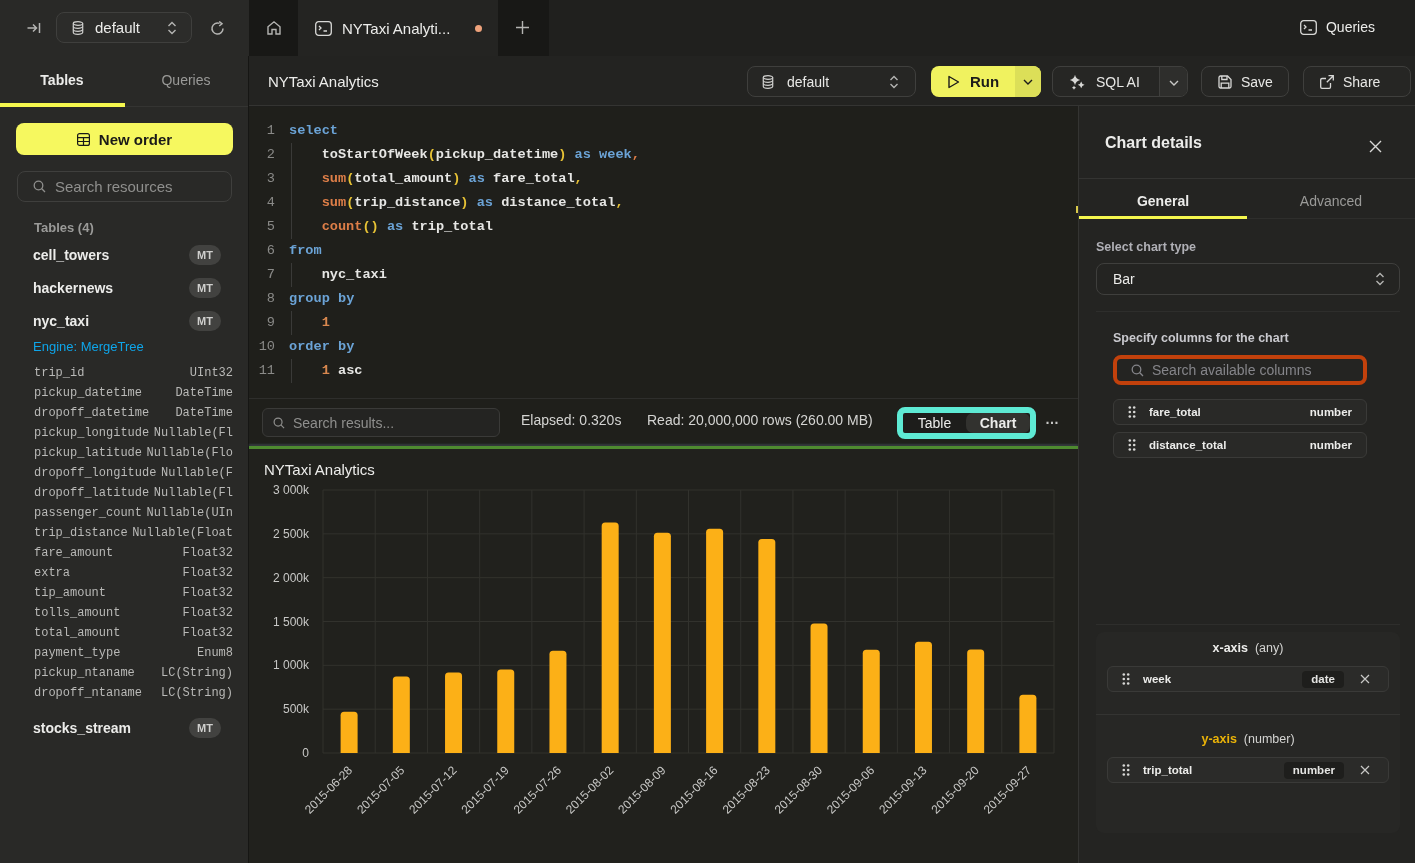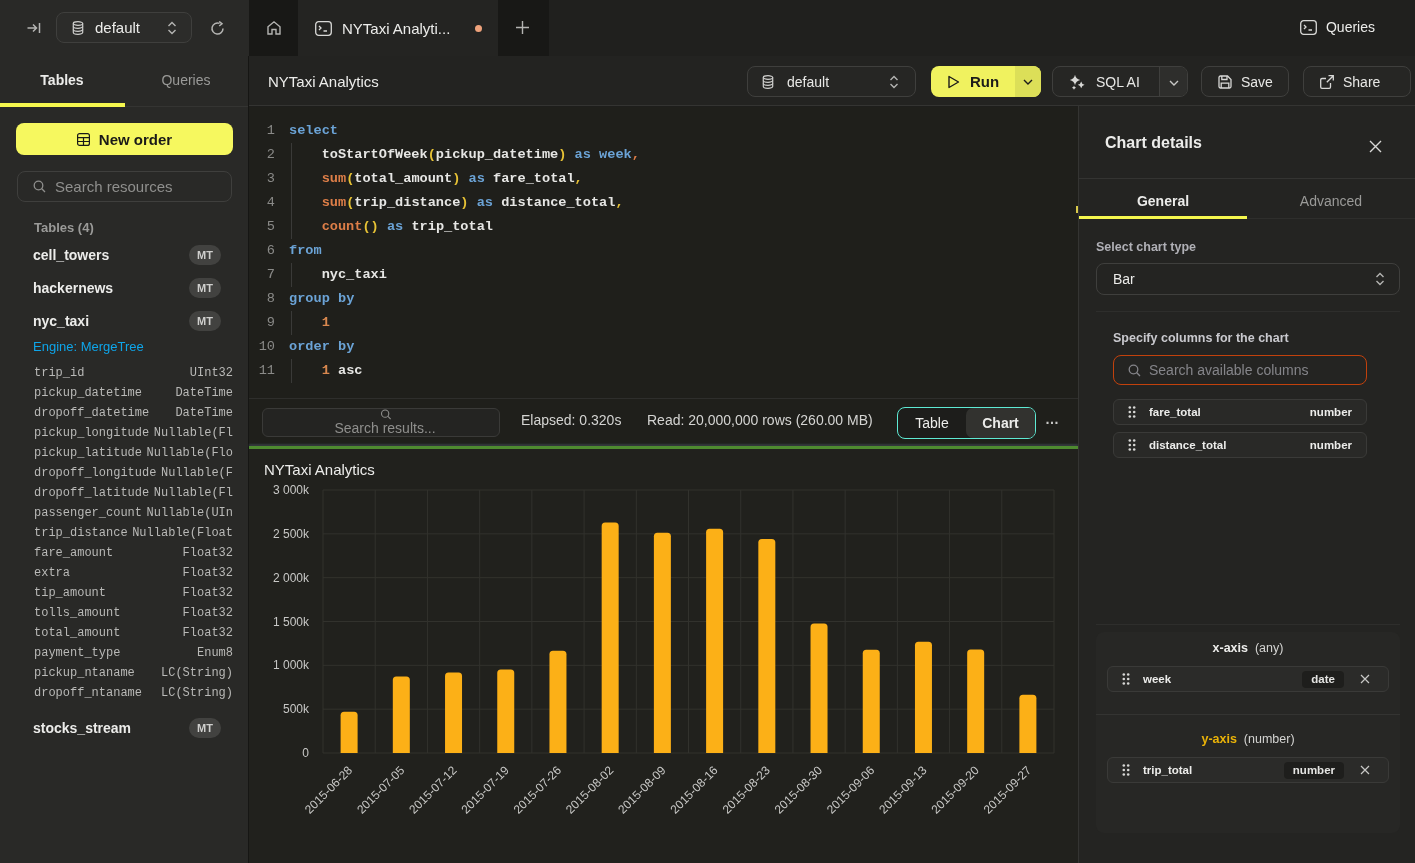--- a/index.html
+++ b/index.html
@@ -228,30 +228,30 @@
     <div class="cl" style="top:228px;"><span class="ln">10</span><span class="cd"><span class="kw">order</span> <span class="kw">by</span></span></div>
     <div class="cl" style="top:252px;"><span class="ln">11</span><span class="cd">    <span class="nu">1</span> asc</span></div>
     <div class="guide" style="top:36px; height:96px;"></div>
     <div class="guide" style="top:156px; height:24px;"></div>
     <div class="guide" style="top:204px; height:24px;"></div>
     <div class="guide" style="top:252px; height:24px;"></div>
   </div>
 <div style="position:absolute; left:1076px; top:206px; width:3px; height:7px; background:#d8c94a;"></div>
 
 <div id="toolbar">
-  <div style="position:absolute; left:13px; top:9px; width:238px; height:29px; border:1px solid #3a3a38; border-radius:6px; background:#242422; display:flex; align-items:center;flex-direction:column;">
+  <div style="position:absolute; left:13px; top:9px; width:238px; height:29px; border:1px solid #3a3a38; border-radius:6px; background:#242422; display:flex; align-items:center;">
     <svg style="margin-left:10px;" width="12" height="12" viewBox="0 0 13 13" fill="none" stroke="#8f8f8d" stroke-width="1.3">
       <circle cx="5.5" cy="5.5" r="4.3"></circle>
         <path d="M8.8 8.8 L12 12"></path>
     </svg>
     <span style="margin-left:8px; font-size:14px; color:#8f8f8d;">Search results...</span>
   </div>
   <span style="position:absolute; left:272px; top:13px; font-size:14px; color:#d4d4d2;">Elapsed: 0.320s</span>
   <span style="position:absolute; left:398px; top:13px; font-size:14px; color:#d4d4d2;">Read: 20,000,000 rows (260.00 MB)</span>
-  <div style="position:absolute; left:648px; top:8px; width:139px; height:32px; border-radius:8px; background:#1d1d1b; display:flex; border:1px solid #5eead4;">
+  <div style="position:absolute; left:648px; top:8px; width:139px; height:32px; border-radius:8px; background:#1d1d1b; display:flex; border:6px solid #5eead4;">
     <div style="width:69px; display:flex; align-items:center; justify-content:center; font-size:14px; color:#ececea;">Table</div>
     <div style="width:70px; display:flex; align-items:center; justify-content:center; font-size:14px; font-weight:600; color:#ececea; background:#32322f; border-radius:7px;">Chart</div>
   </div>
   <span style="position:absolute; left:796px; top:12px; font-size:14px; color:#c8c8c6; letter-spacing:1px; font-weight:700;">…</span>
 </div>
 <div id="greenline"></div>
 
 <div id="chart">
     <svg width="829" height="414" viewBox="0 0 829 414">
       <text x="15" y="26" font-size="15" fill="#ececea" font-family="Liberation Sans">NYTaxi Analytics</text>
@@ -335,21 +335,21 @@
     <span style="margin-left:16px; font-size:14px; color:#ececea;">Bar</span>
     <svg style="position:absolute; right:14px;" width="10" height="14" viewBox="0 0 10 14" fill="none" stroke="#b4b4b2" stroke-width="1.4">
       <path d="M1.5 5 L5 1.5 L8.5 5 M1.5 9 L5 12.5 L8.5 9"></path>
     </svg>
   </div>
 
   <div style="position:absolute; left:17px; top:205px; width:304px; height:1px; background:#2e2e2c;"></div>
 
   <div style="position:absolute; left:34px; top:225px; font-size:12.5px; font-weight:700; color:#c9c9ce;">Specify columns for the chart</div>
 
-  <div style="position:absolute; left:34px; top:249px; width:254px; height:30px; border:1px solid #c2410c; border-radius:8px; display:flex; align-items:center;">
+  <div style="position:absolute; left:34px; top:249px; width:254px; height:30px; border:4px solid #c2410c; border-radius:8px; display:flex; align-items:center;">
     <svg style="margin-left:14px;" width="13" height="13" viewBox="0 0 13 13" fill="none" stroke="#85858a" stroke-width="1.3">
       <circle cx="5.5" cy="5.5" r="4.3"></circle>
         <path d="M8.8 8.8 L12 12"></path>
     </svg>
     <span style="margin-left:8px; font-size:14px; color:#85858a;">Search available columns</span>
   </div>
 
   <div class="rp-row" style="left:34px; top:293px; width:254px; height:26px;">
     <svg style="margin-left:14px;" width="8" height="12" viewBox="0 0 8 12" fill="#d8d8d6">
       <circle cx="1.8" cy="1.5" r="1.3"></circle>

